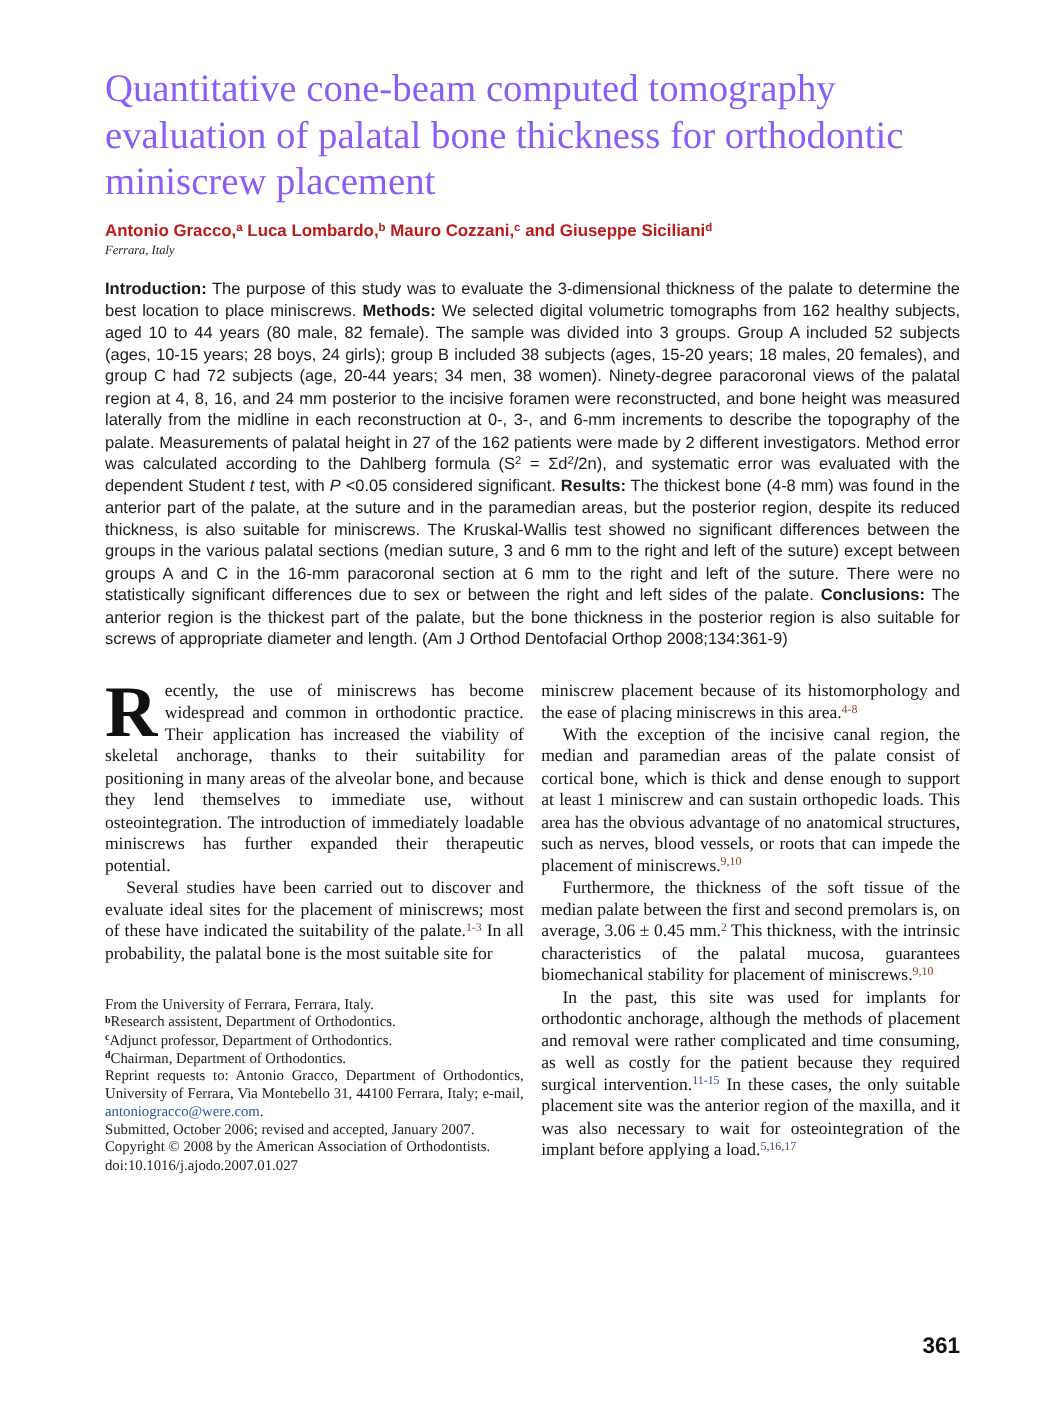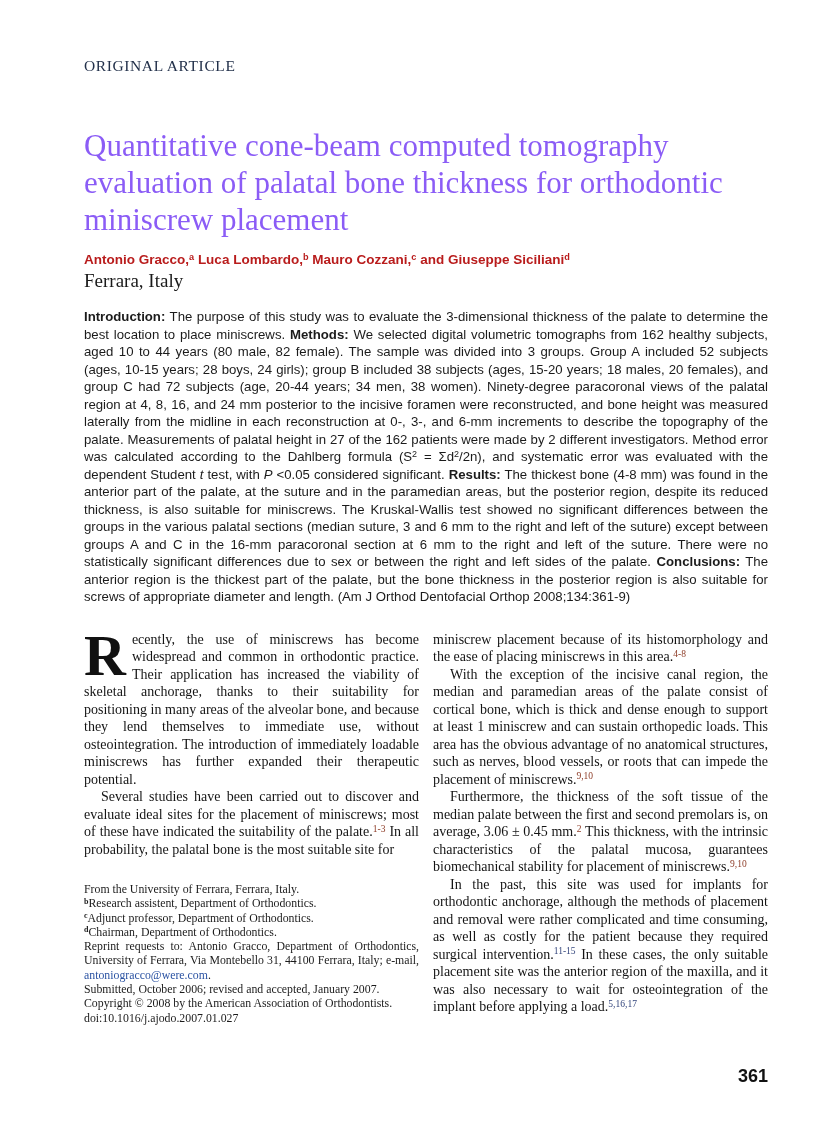--- a/index.html
+++ b/index.html
@@ -33,21 +33,22 @@
   }
   .authors{
     margin-top:14px;
     font-family:"Liberation Sans", sans-serif;
     font-size:13.5px;
     font-weight:bold;
     color:#b91c1c;
   }
   .affiliation{
     margin-top:3px;
-    font-size:19px;
+    font-style:italic;
+    font-size:10px;
     color:#1a1a1a;
   }
   .abstract{
     margin-top:16px;
     font-family:"Liberation Sans", sans-serif;
     font-size:13.2px;
     line-height:17.5px;
     text-align:justify;
     color:#1b1b1b;
   }
@@ -95,21 +96,20 @@
     font-weight:bold;
     color:#111;
   }
 </style>
 </head>
 <body>
 
 <div class="page">
   <div class="content">
 
-    <div class="article-type">ORIGINAL ARTICLE</div>
 
     <h1 class="title" style="margin-bottom:0;">Quantitative cone-beam computed tomography evaluation of palatal bone thickness for orthodontic miniscrew placement</h1>
 
     <div class="authors"><span>Antonio Gracco,</span><sup>a</sup><span> Luca Lombardo,</span><sup>b</sup><span> Mauro Cozzani,</span><sup>c</sup><span> and Giuseppe Siciliani</span><sup>d</sup></div>
 
     <div class="affiliation">Ferrara, Italy</div>
 
     <div class="abstract"><span class="b">Introduction:</span><span> The purpose of this study was to evaluate the 3-dimensional thickness of the palate to determine the best location to place miniscrews. </span><span class="b">Methods:</span><span> We selected digital volumetric tomographs from 162 healthy subjects, aged 10 to 44 years (80 male, 82 female). The sample was divided into 3 groups. Group A included 52 subjects (ages, 10-15 years; 28 boys, 24 girls); group B included 38 subjects (ages, 15-20 years; 18 males, 20 females), and group C had 72 subjects (age, 20-44 years; 34 men, 38 women). Ninety-degree paracoronal views of the palatal region at 4, 8, 16, and 24 mm posterior to the incisive foramen were reconstructed, and bone height was measured laterally from the midline in each reconstruction at 0-, 3-, and 6-mm increments to describe the topography of the palate. Measurements of palatal height in 27 of the 162 patients were made by 2 different investigators. Method error was calculated according to the Dahlberg formula (S</span><sup>2</sup><span> = Σd</span><sup>2</sup><span>/2n), and systematic error was evaluated with the dependent Student </span><span class="i">t</span><span> test, with </span><span class="i">P</span><span> &lt;0.05 considered significant. </span><span class="b">Results:</span><span> The thickest bone (4-8 mm) was found in the anterior part of the palate, at the suture and in the paramedian areas, but the posterior region, despite its reduced thickness, is also suitable for miniscrews. The Kruskal-Wallis test showed no significant differences between the groups in the various palatal sections (median suture, 3 and 6 mm to the right and left of the suture) except between groups A and C in the 16-mm paracoronal section at 6 mm to the right and left of the suture. There were no statistically significant differences due to sex or between the right and left sides of the palate. </span><span class="b">Conclusions:</span><span> The anterior region is the thickest part of the palate, but the bone thickness in the posterior region is also suitable for screws of appropriate diameter and length. (Am J Orthod Dentofacial Orthop 2008;134:361-9)</span></div>
 
     <div class="columns">

